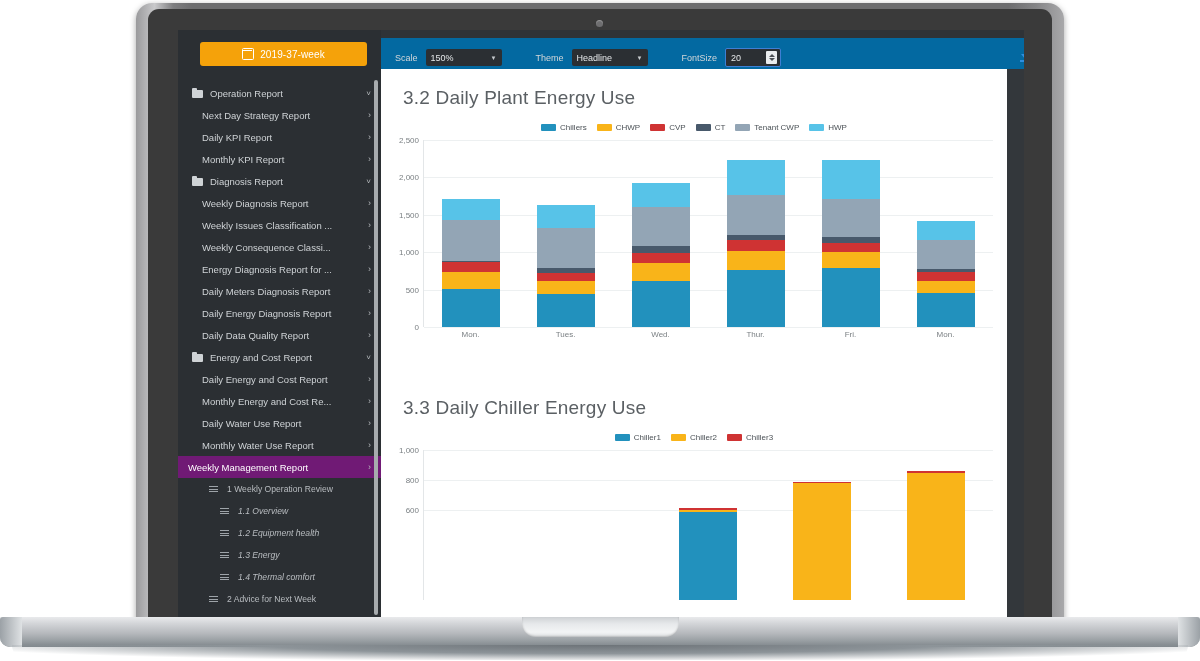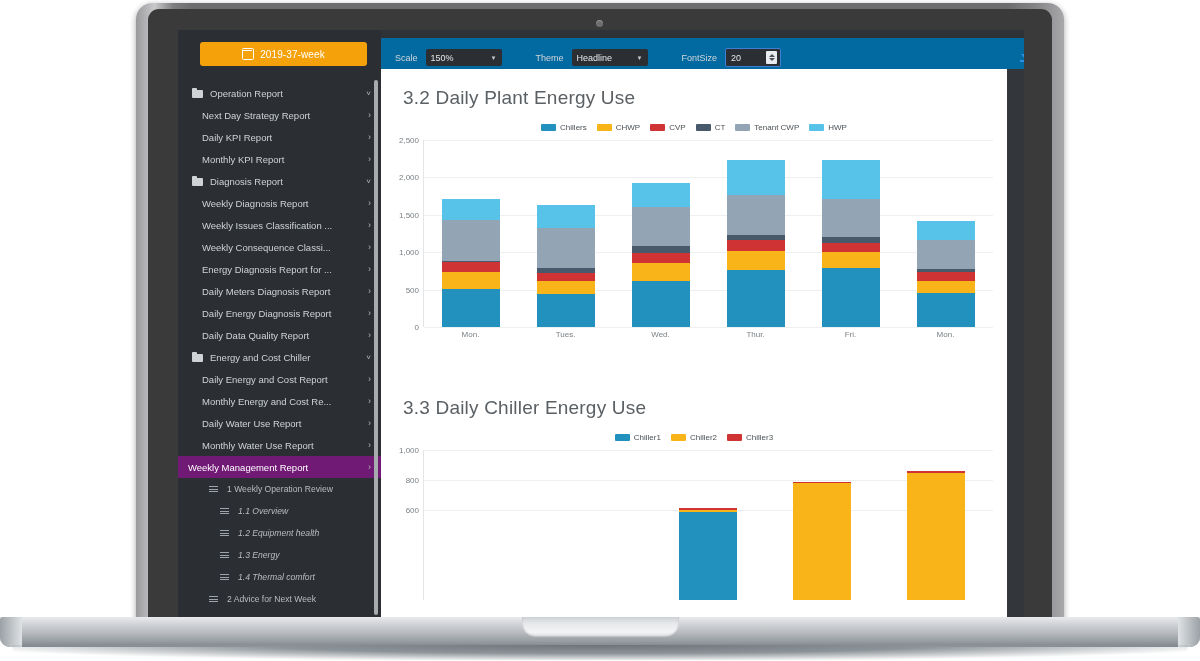--- a/index.html
+++ b/index.html
@@ -177,21 +177,21 @@
             <div class="row leaf">
               <span class="txt">Daily Energy Diagnosis Report</span>
               <span class="chev">›</span>
             </div>
             <div class="row leaf">
               <span class="txt">Daily Data Quality Report</span>
               <span class="chev">›</span>
             </div>
             <div class="row grp">
               <span class="ic folder"></span>
-              <span class="txt">Energy and Cost Chiller</span>
+              <span class="txt">Energy and Cost Report</span>
               <span class="chev down">˅</span>
             </div>
             <div class="row leaf">
               <span class="txt">Daily Energy and Cost Report</span>
               <span class="chev">›</span>
             </div>
             <div class="row leaf">
               <span class="txt">Monthly Energy and Cost Re...</span>
               <span class="chev">›</span>
             </div>

